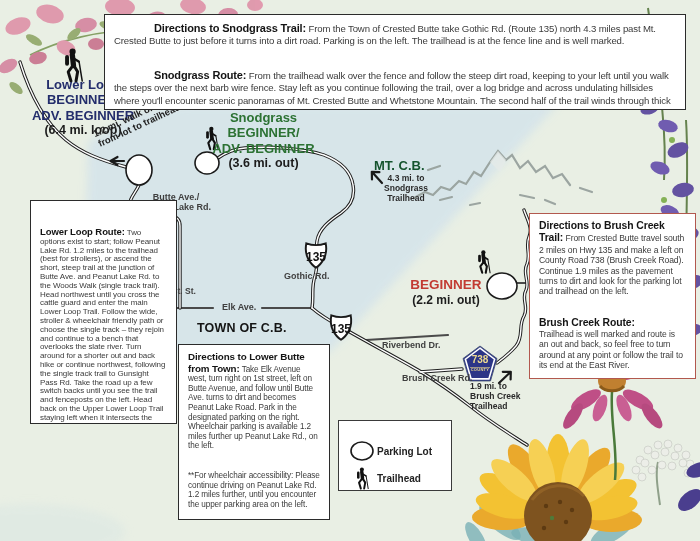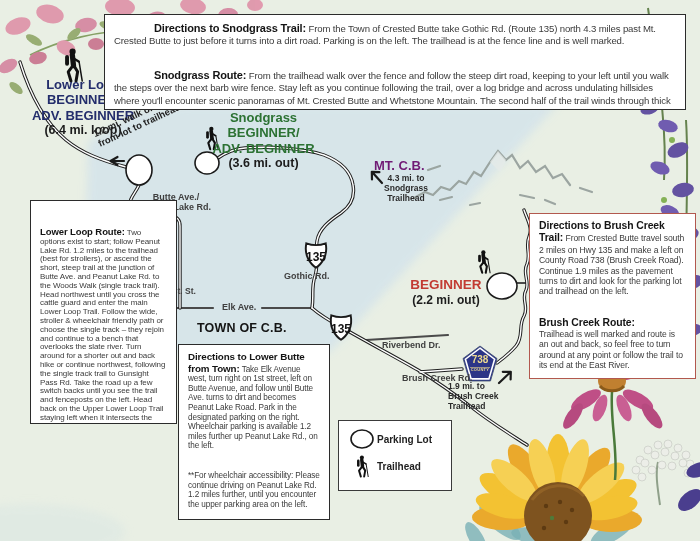--- a/index.html
+++ b/index.html
@@ -29,21 +29,21 @@
   .dist{color:#1c1c1c;font-size:12.5px;}
   .roadlbl{position:absolute;z-index:2;font-size:9px;font-weight:bold;color:#3f3f3f;white-space:nowrap;}
   .note{position:absolute;z-index:2;font-size:8.5px;font-weight:bold;color:#2a2a2a;line-height:1.18;}
   .shield{position:absolute;z-index:2;}
   .shield span.num{position:absolute;left:0;width:100%;text-align:center;font-weight:bold;color:#111;}
   .shield-us span.num{top:9px;font-size:12px;}
   .shield-738 span.num{top:9px;font-size:10px;color:#ecd98f;}
   .shield-738 span.cnty{position:absolute;left:0;width:100%;top:22px;text-align:center;
        font-size:4px;font-weight:bold;color:#ecd98f;letter-spacing:.3px;}
   .legend{position:absolute;z-index:3;left:338px;top:420px;width:114px;height:71px;background:#fff;
-       border:1.8px solid #3a3a3a;box-sizing:border-box;padding:7px 8px;}
+       border:1.8px solid #3a3a3a;box-sizing:border-box;padding:19px 8px;}
   .legend .row{display:flex;align-items:center;margin-bottom:5px;}
   .legend .row:last-child{margin-bottom:0;}
   .legend .sym{width:30px;flex:0 0 30px;display:flex;justify-content:center;}
   .legend .ltext{font-size:10px;font-weight:bold;color:#222;line-height:1.1;}
   .walknote{position:absolute;z-index:2;left:86px;top:110px;width:102px;text-align:center;
        font-size:9.5px;font-weight:bold;color:#222;line-height:1.12;transform:rotate(-25deg);}
   .town{font-size:12.5px;color:#141414;letter-spacing:.2px;}
 </style>
 </head>
 <body>
@@ -294,27 +294,27 @@
     <div class="green">BEGINNER/</div>
     <div class="green">ADV. BEGINNER</div>
     <div class="dist">(3.6 mi. out)</div>
   </div>
 
   <div class="lbl center trail-label" style="left:398px;top:277px;width:96px;font-size:13.5px;">
     <div class="red">BEGINNER</div>
     <div class="dist" style="font-size:12px;">(2.2 mi. out)</div>
   </div>
 
-  <div class="lbl" style="left:374px;top:158px;font-size:13px;color:#701a75;">MT. C.B.</div>
+  <div class="lbl" style="left:374px;top:158px;font-size:13px;color:#14532d;">MT. C.B.</div>
   <div class="note" style="left:379px;top:173px;width:54px;text-align:center;">4.3 mi. to Snodgrass Trailhead</div>
 
   <div class="lbl town" style="left:197px;top:300px;margin-top:21px;">TOWN OF C.B.</div>
 
   <div class="walknote">1.2 mi. walk on road from lot to trailhead</div>
-  <div class="note" style="left:448px;top:381px;width:62px;">1.9 mi. to Brush Creek Trailhead</div>
+  <div class="note" style="left:470px;top:381px;width:62px;">1.9 mi. to Brush Creek Trailhead</div>
 
   <div class="roadlbl" style="left:140px;top:192px;width:72px;text-align:center;white-space:normal;">
     <span style="display:block;">Butte Ave./</span>
     <span style="display:block;">Peanut Lake Rd.</span>
   </div>
   <div class="roadlbl" style="left:284px;top:271px;">Gothic Rd.</div>
   <div class="roadlbl" style="left:222px;top:302px;">Elk Ave.</div>
   <div class="roadlbl" style="left:168px;top:286px;font-size:8.5px;">1st. St.</div>
   <div class="roadlbl" style="left:382px;top:340px;">Riverbend Dr.</div>
   <div class="roadlbl" style="left:402px;top:373px;">Brush Creek Rd.</div>

